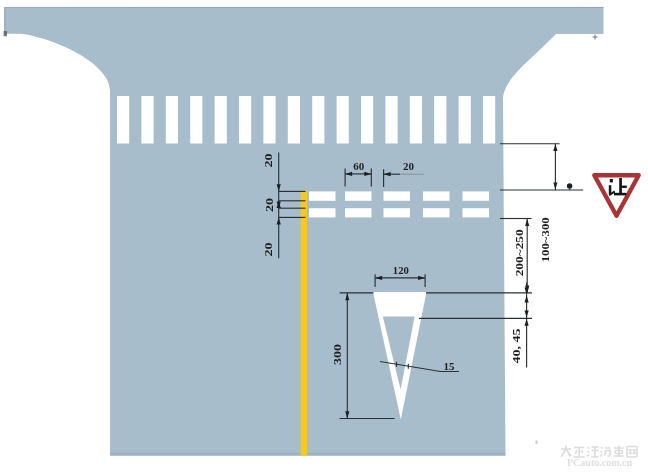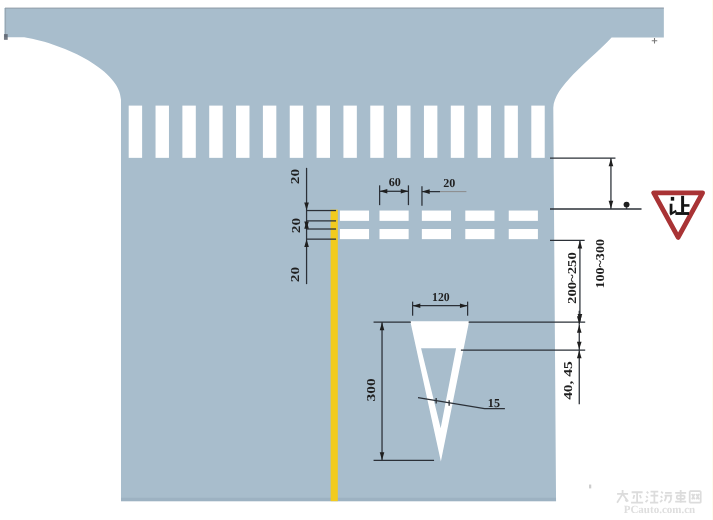--- a/index.html
+++ b/index.html
@@ -1,16 +1,16 @@
 <!DOCTYPE html>
 <html><head>
 <meta charset="utf-8">
 <style>
   html,body{margin:0;padding:0;background:#ffffff;}
-  #wrap{width:648px;height:473px;position:relative;overflow:hidden;background:#fef9c3;}
+  #wrap{width:648px;height:473px;position:relative;overflow:hidden;background:#a21caf;}
   svg{display:block;}
   text{font-family:"Liberation Serif", serif;}
 </style>
 </head>
 <body>
 <div id="wrap">
 <svg width="648" height="473" viewBox="0 0 648 473" xmlns="http://www.w3.org/2000/svg">
 
 <rect x="0" y="0" width="648" height="473" fill="#ffffff"></rect>
 

